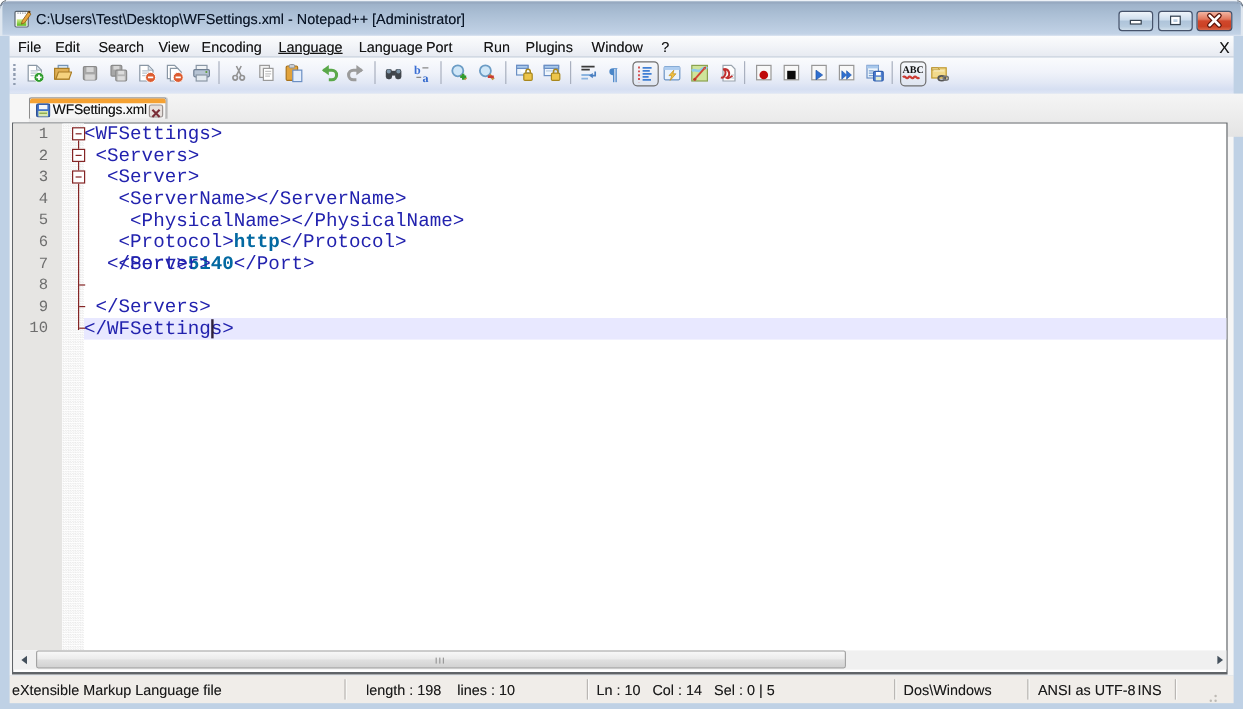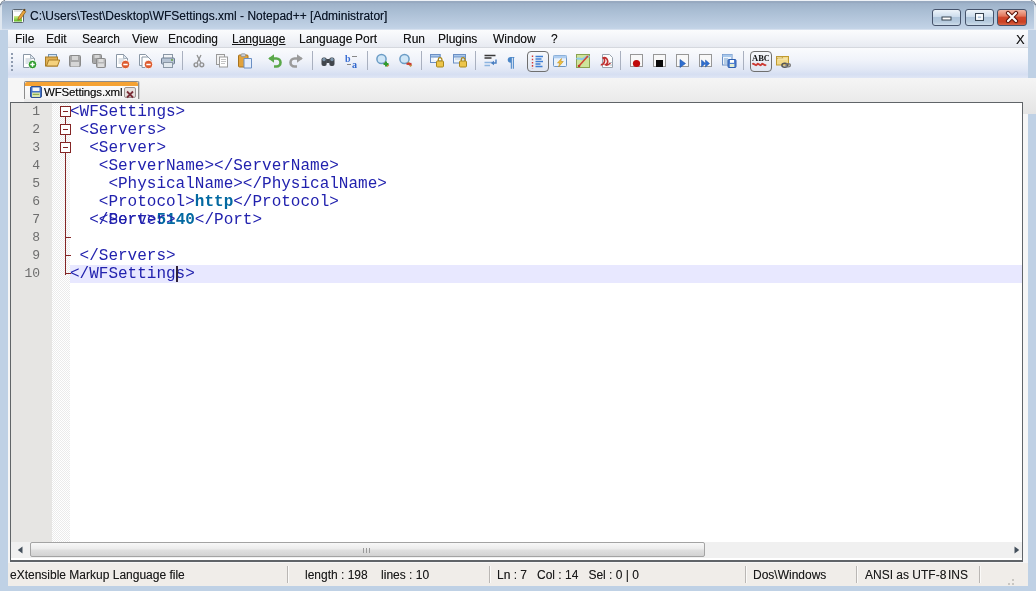--- a/index.html
+++ b/index.html
@@ -375,21 +375,21 @@
   </div>
 
   <div id="statusbar">
       <div class="ssep" style="left: 279px;"></div>
       <div class="ssep" style="left: 481px;"></div>
       <div class="ssep" style="left: 737px;"></div>
       <div class="ssep" style="left: 848px;"></div>
       <div class="ssep" style="left: 971px;"></div>
       <div class="st" style="left: 2px;">eXtensible Markup Language file</div>
       <div class="st" style="left: 287px; margin-left: 10px;">length : 198    lines : 10</div>
-      <div class="st" style="left: 489px;">Ln : 7   Col : 14   Sel : 0 | 0</div>
+      <div class="st" style="left: 489px;">Ln : 10   Col : 14   Sel : 0 | 5</div>
       <div class="st" style="left: 745px;">Dos\Windows</div>
       <div class="st" style="left: 857px;">ANSI as UTF-8</div>
       <div class="st" style="left: 940px;">INS</div>
     </div>
   <svg class="abs" style="left:1002px;top:578px" width="14" height="10">
     <circle cx="11" cy="2" r="1" fill="#bdbab4"></circle>
       <circle cx="11" cy="6" r="1" fill="#bdbab4"></circle>
     <circle cx="7" cy="6" r="1" fill="#bdbab4"></circle>
   </svg>
 </div>

